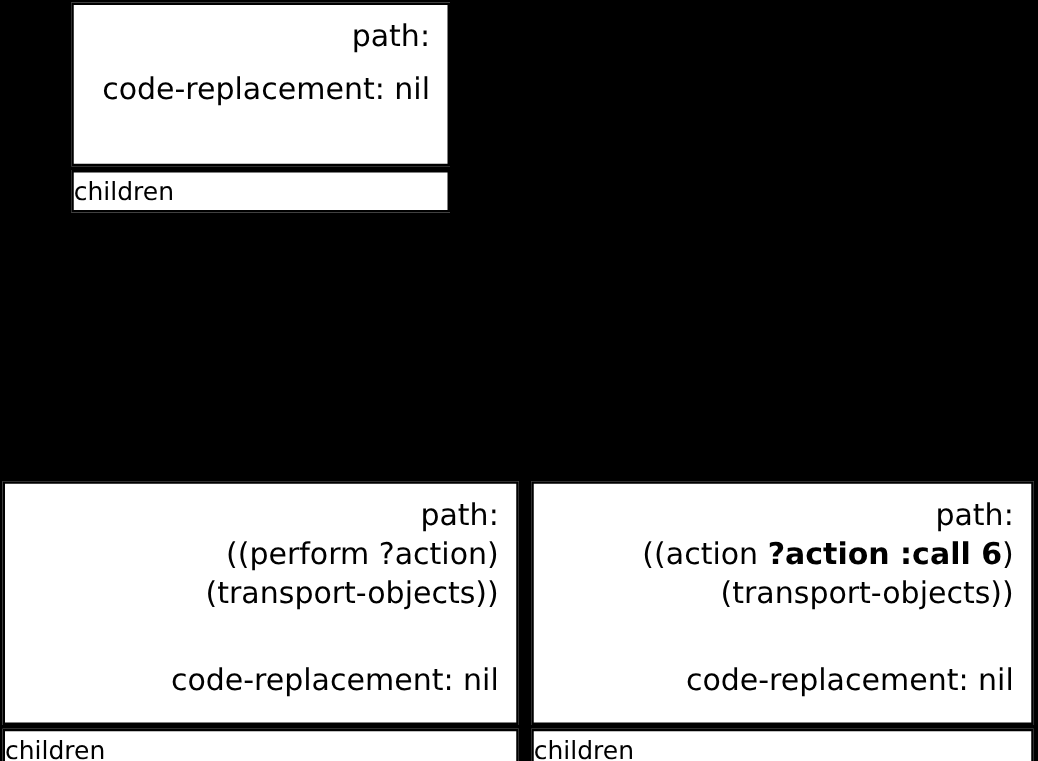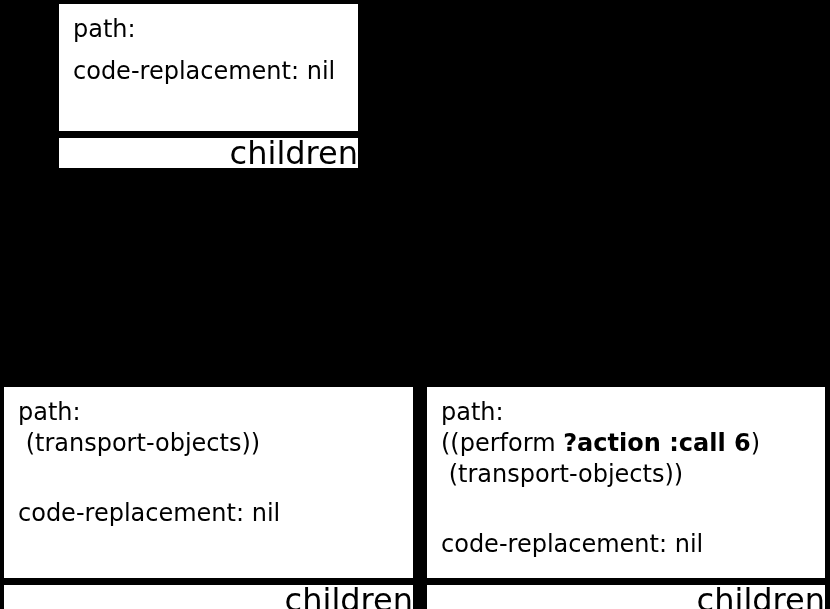--- a/index.html
+++ b/index.html
@@ -21,39 +21,40 @@
   }
   .node-box {
     box-sizing: border-box;
     background: #ffffff;
     border: 2px solid #000000;
   }
   .node-main {
     padding: 10px 14px;
     font-size: 24px;
     line-height: 31px;
+    text-align: right;
   }
   .line {
     white-space: pre; 
   }
   .code-para-top {
     margin-top: 11px;
   }
   .code-para-bottom {
     margin-top: 39px; 
   }
   .bold {
     font-weight: bold;
   }
   .node-children {
     margin-top: 3px;
     height: 34px;
     line-height: 30px;
-    font-size: 32px;
-    text-align: right;
+    font-size: 20px;
+    text-align: left;
     cursor: pointer;
   }
   
   .node-top { left: 57px; top: 2px; width: 303px; }
   .node-top .node-main { height: 131px; }
   
   .node-bottom-left { left: 2px; top: 385px; width: 413px; }
   .node-bottom-left .node-main { height: 195px; }
   
   .node-bottom-right { left: 425px; top: 385px; width: 402px; }
@@ -73,34 +74,35 @@
     </div>
     <div class="node-box node-children">
       <span>children</span>
     </div>
   </div>
 
   <div class="node node-bottom-left">
     <div class="node-box node-main">
       <div class="path-para">
         <div class="line">path:</div>
+        <div class="line">((perform ?action)</div>
         <div class="line"> (transport-objects))</div>
       </div>
       <div class="code-para-bottom line">code-replacement: nil</div>
     </div>
     <div class="node-box node-children">
       <span>children</span>
     </div>
   </div>
 
   <div class="node node-bottom-right">
     <div class="node-box node-main">
       <div class="path-para">
         <div class="line">path:</div>
-        <div class="line"><span>((perform </span><span class="bold">?action :call 6</span><span>)</span></div>
+        <div class="line"><span>((action </span><span class="bold">?action :call 6</span><span>)</span></div>
         <div class="line"> (transport-objects))</div>
       </div>
       <div class="code-para-bottom line">code-replacement: nil</div>
     </div>
     <div class="node-box node-children">
       <span>children</span>
     </div>
   </div>
 
 </div>

